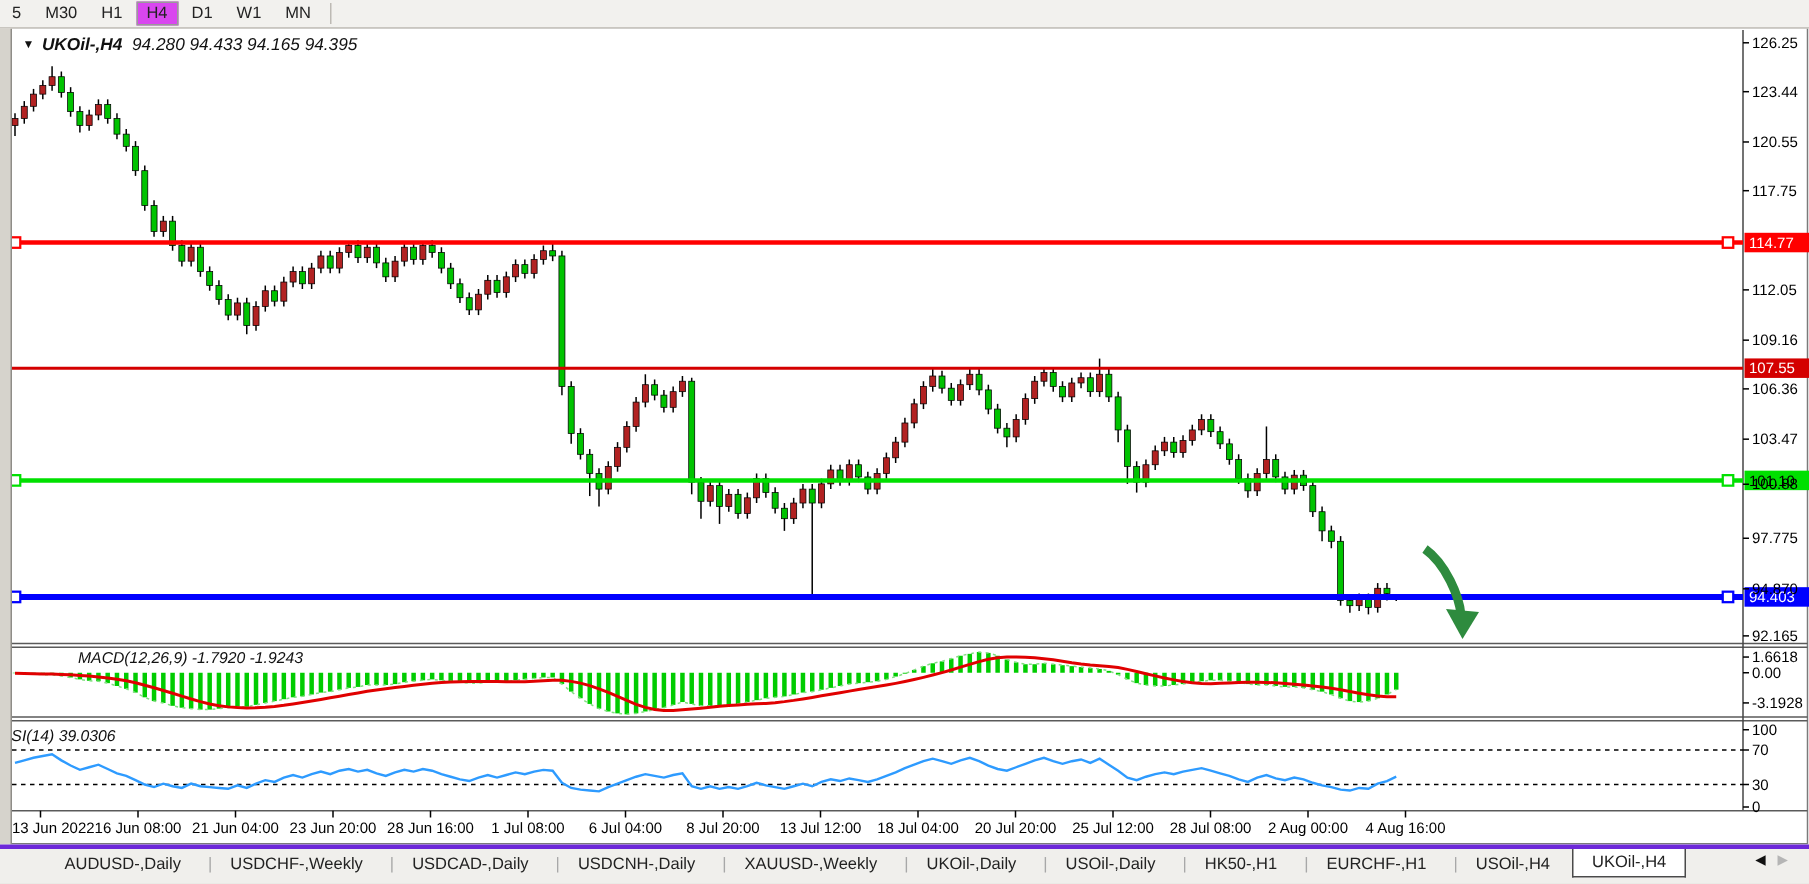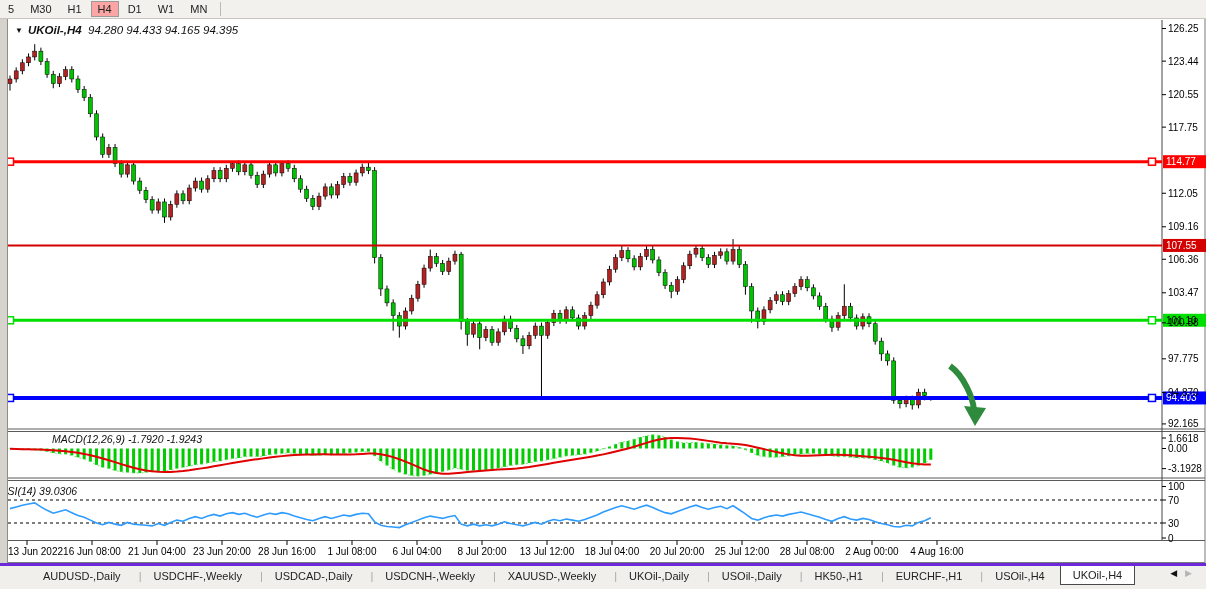--- a/index.html
+++ b/index.html
@@ -1,20 +1,20 @@
 <!DOCTYPE html>
 <html><head>
 <meta charset="utf-8">
 <style>
   html,body{margin:0;padding:0;background:#d9d6cf;}
   #root{position:relative;width:1206px;height:589px;background:#fff;font-family:"Liberation Sans",sans-serif;overflow:hidden;}
   
   #toolbar{position:absolute;left:0;top:0;width:1206px;height:18px;background:#f2f1ee;border-bottom:1px solid #c9c6c0;display:flex;align-items:center;z-index:5;}
   .tfbtn{font-size:11px;color:#222;padding:1px 6px;margin:0 1px;border:1px solid transparent;cursor:default;}
-  .tfbtn.pressed{background:#fca5a5;border:1px solid #9a9a9a;}
+  .tfbtn.pressed{background:#d946ef;border:1px solid #9a9a9a;}
   .tb-sep{width:1px;height:14px;background:#bdbab4;margin:0 5px;}
   
   #leftstrip{position:absolute;left:0;top:18px;width:7px;height:545px;background:#d6d3cc;border-right:1px solid #8f8d88;z-index:4;}
   
   #chart-svg{position:absolute;left:0;top:0;width:1206px;height:589px;z-index:1;}
   #chart-svg text{font-family:"Liberation Sans",sans-serif;}
   
   .ovl{position:absolute;z-index:3;color:#111;white-space:nowrap;font-style:italic;}
   #infoline{left:15px;top:24px;font-size:11.5px;font-weight:bold;}
   #infoline .caret{font-size:8px;vertical-align:1px;margin-right:5px;}
@@ -612,21 +612,21 @@
 
   <div class="ovl" id="rsiline">
     <span>RSI(14)</span> <span>39.0306</span>
   </div>
 
   <div id="tabbar">
     <span class="pad"></span>
     <span class="tab">AUDUSD-,Daily</span>
     <span class="tab">USDCHF-,Weekly</span>
     <span class="tab">USDCAD-,Daily</span>
-    <span class="tab">USDCNH-,Weekly</span>
+    <span class="tab">USDCNH-,Daily</span>
     <span class="tab">XAUUSD-,Weekly</span>
     <span class="tab">UKOil-,Daily</span>
     <span class="tab">USOil-,Daily</span>
     <span class="tab">HK50-,H1</span>
     <span class="tab">EURCHF-,H1</span>
     <span class="tab">USOil-,H4</span>
     <span class="tab active">UKOil-,H4</span>
   </div>
   <div id="tabarrows">
     <span class="prev">◀</span><span class="next">▶</span>

